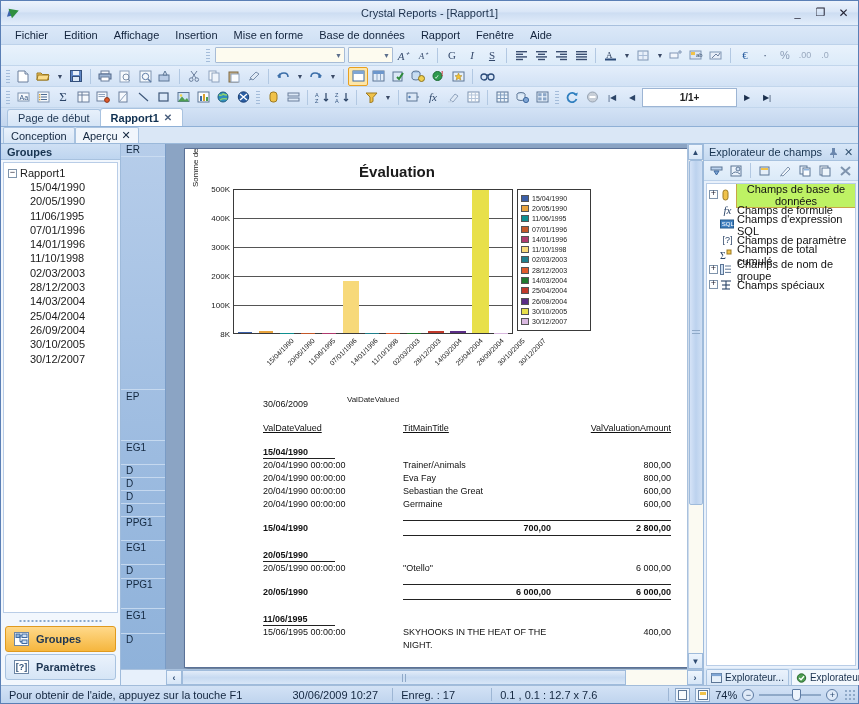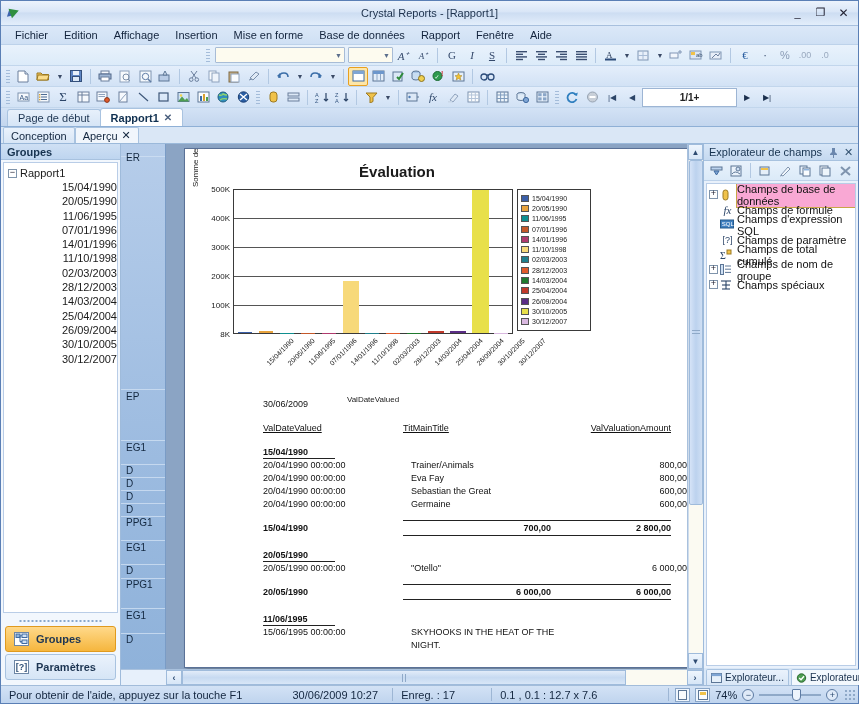--- a/index.html
+++ b/index.html
@@ -152,21 +152,21 @@
   .viewtab.active { background:#f1f6fc; }
 
   
   .mainrow { flex:1 1 auto; display:flex; min-height:0; }
 
   
   .leftpanel {
     width:120px; flex:0 0 120px;
     background:#f2f7fd;
     border-right:1px solid #9fbbdb;
-    display:flex; flex-direction:column;text-align:right;
+    display:flex; flex-direction:column;
   }
   .lp-header {
     height:16px; flex:0 0 16px;
     background: linear-gradient(180deg,#cfe0f4 0%,#bed5ef 100%);
     font-size:11px; color:#16324f; font-weight:bold;
     display:flex; align-items:center; padding-left:6px;
     border-bottom:1px solid #a8c2df;
   }
   .lp-tree {
     flex:1 1 auto; background:#ffffff; border:1px solid #b9cde7; margin:2px;
@@ -277,21 +277,21 @@
   
   .rpt { position:absolute; left:78px; top:250px; right:8px; font-size:9px; color:#111;
          font-family:"Liberation Sans", sans-serif; }
   .rpt-date { margin-bottom:14px; font-size:9px; }
   .rpt-head { display:flex; margin-bottom:14px; }
   .rpt-head span { text-decoration: underline; font-size:9px; }
   .c1 { width:140px; }
   .c2 { width:148px; }
   .c3 { width:120px; text-align:right; }
   .grp-hdr { font-weight:bold; font-size:9px; border-bottom:1px solid #222; display:inline-block; padding-bottom:1px; min-width:72px;}
-  .row { display:flex; line-height:13px;gap:8px; }
+  .row { display:flex; line-height:13px; }
   .row .d { width:140px; }
   .row .t { width:148px; }
   .row .a { width:120px; text-align:right; }
   .tot { display:flex; margin-top:9px; align-items:flex-start;}
   .tot .lbl { width:140px; font-weight:bold; padding-top:3px;}
   .tot .v1 { width:148px; text-align:right; font-weight:bold;
              border-top:1px solid #222; border-bottom:1px solid #222; padding:2px 0 2px 0; }
   .tot .v2 { width:120px; text-align:right; font-weight:bold;
              border-top:1px solid #222; border-bottom:1px solid #222; padding:2px 0 2px 0; margin-left:0;}
   .grp-block { margin-top:14px; }
@@ -356,21 +356,21 @@
   .rp-tree {
     flex:1 1 auto; background:#ffffff; border:1px solid #b9cde7; margin:2px;
     padding:3px 0 0 2px; font-size:11px; color:#111; overflow:hidden;
   }
   .rp-node { display:flex; align-items:center; gap:2px; height:15px; }
   .rp-node .ebx { width:9px;height:9px;border:1px solid #7f94ab;background:#fff;
     display:flex;align-items:center;justify-content:center;font-size:9px;line-height:7px;
     font-family:"Liberation Mono",monospace; color:#223; flex:0 0 9px;}
   .rp-node .ebx.blank { border:none; background:transparent; }
   .rp-node .gi { width:15px; flex:0 0 15px; text-align:center; font-size:10px; }
-  .rp-node.sel .lab { background:#f9a8d4; outline:1px solid #c9a646; }
+  .rp-node.sel .lab { background:#bef264; outline:1px solid #c9a646;text-align:center; }
   .rp-tabs {
     height:17px; flex:0 0 17px; display:flex; align-items:flex-end;
     background:#d9e7f7; padding-left:2px;
   }
   .rp-tab {
     height:16px; padding:0 4px; display:flex;align-items:center; gap:3px;
     font-size:10px; color:#18304d;
     border:1px solid #a9c3e0; border-bottom:none; border-radius:2px 2px 0 0;
     background: linear-gradient(180deg,#eaf2fc 0%,#d8e6f6 100%);
     margin-right:2px;
@@ -971,21 +971,21 @@
           <span>Paramètres</span>
         </div>
       </div>
     </div>
 
     <div class="preview">
       <div class="prev-body">
 
         <div class="sections">
           <div class="sec-line" style="top:12px"></div>
-          <div class="sec-lbl" style="top:8px">ER</div>
+          <div class="sec-lbl" style="top:0">ER</div>
           <div class="sec-line" style="top:245px"></div>
           <div class="sec-lbl" style="top:247px">EP</div>
           <div class="sec-line" style="top:296px"></div>
           <div class="sec-lbl" style="top:298px">EG1</div>
           <div class="sec-line" style="top:320px"></div>
           <div class="sec-lbl" style="top:321px">D</div>
           <div class="sec-line" style="top:333px"></div>
           <div class="sec-lbl" style="top:334px">D</div>
           <div class="sec-line" style="top:346px"></div>
           <div class="sec-lbl" style="top:347px">D</div>
@@ -1164,20 +1164,21 @@
                   <span class="v1">6 000,00</span>
                   <span class="v2">6 000,00</span>
                 </div>
               </div>
 
               <div class="grp-block">
                 <div><span class="grp-hdr">11/06/1995</span></div>
                 <div class="row">
                   <span class="d">15/06/1995  00:00:00</span>
                   <span class="t">SKYHOOKS IN THE HEAT OF THE NIGHT.</span>
+                  <span class="a">400,00</span>
                 </div>
               </div>
             </div>
 
           </div>
         </div>
 
         <div class="vscroll">
           <div class="sb-btn">▲</div>
           <div class="sb-track">

